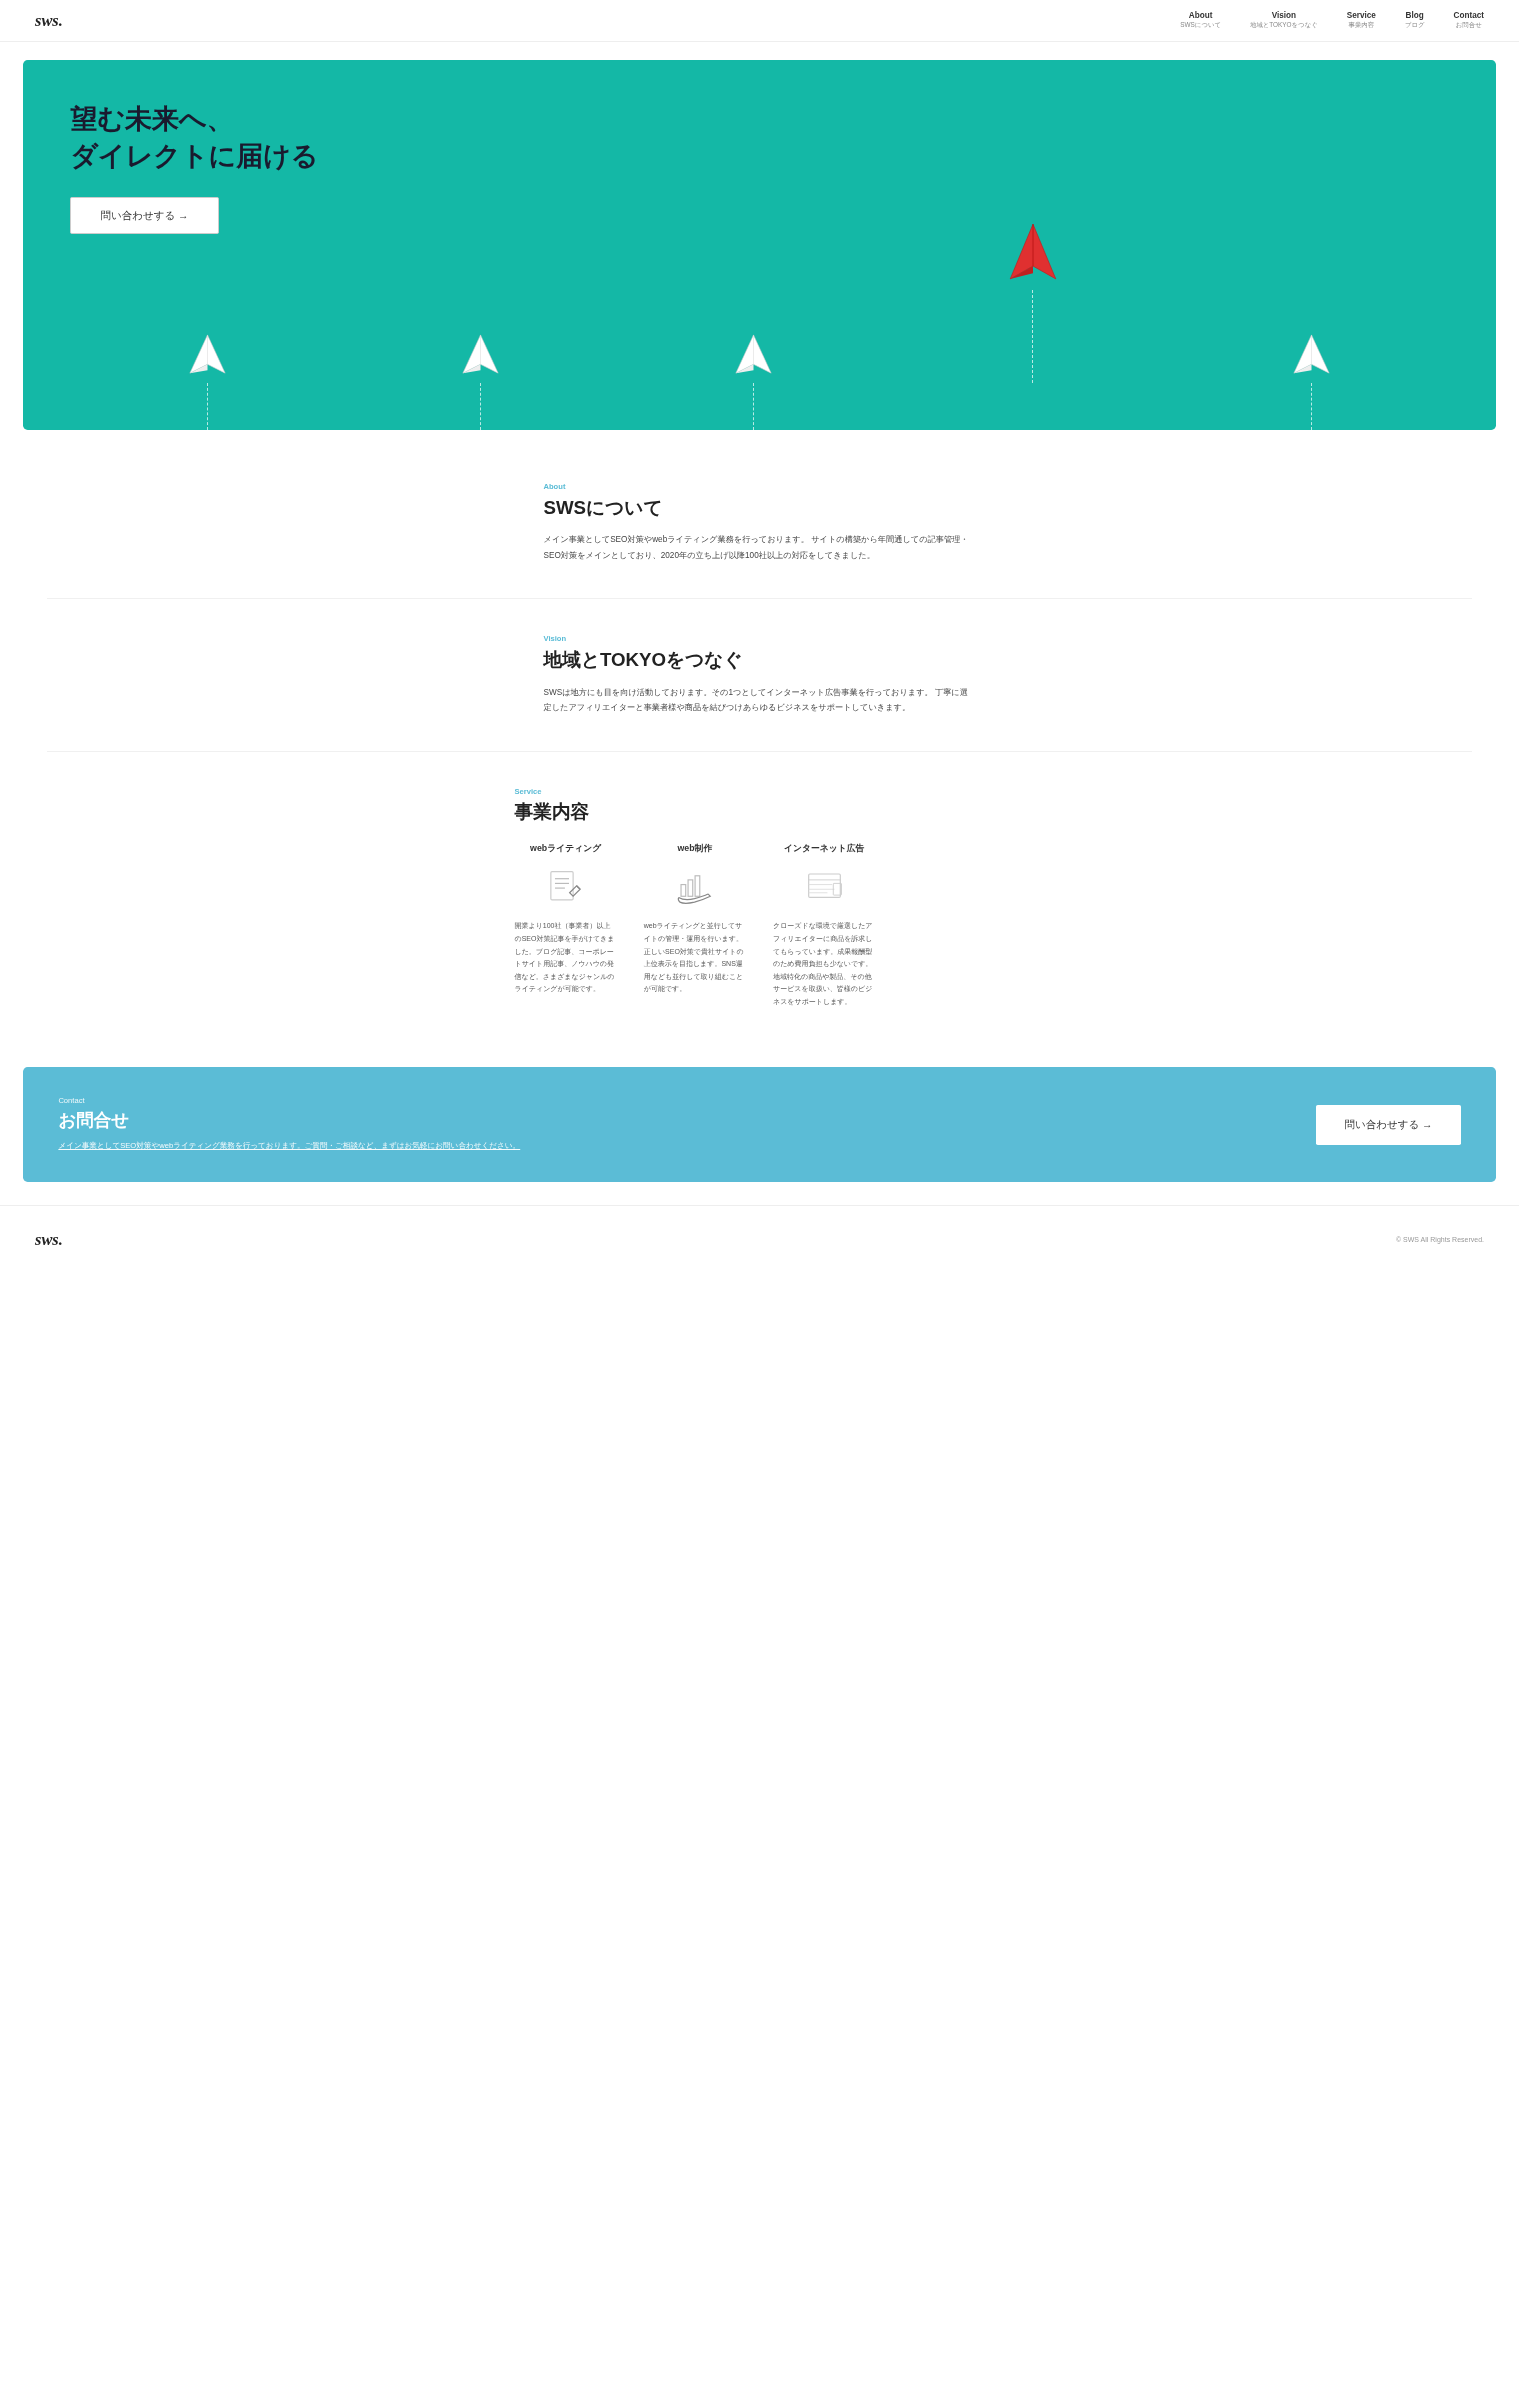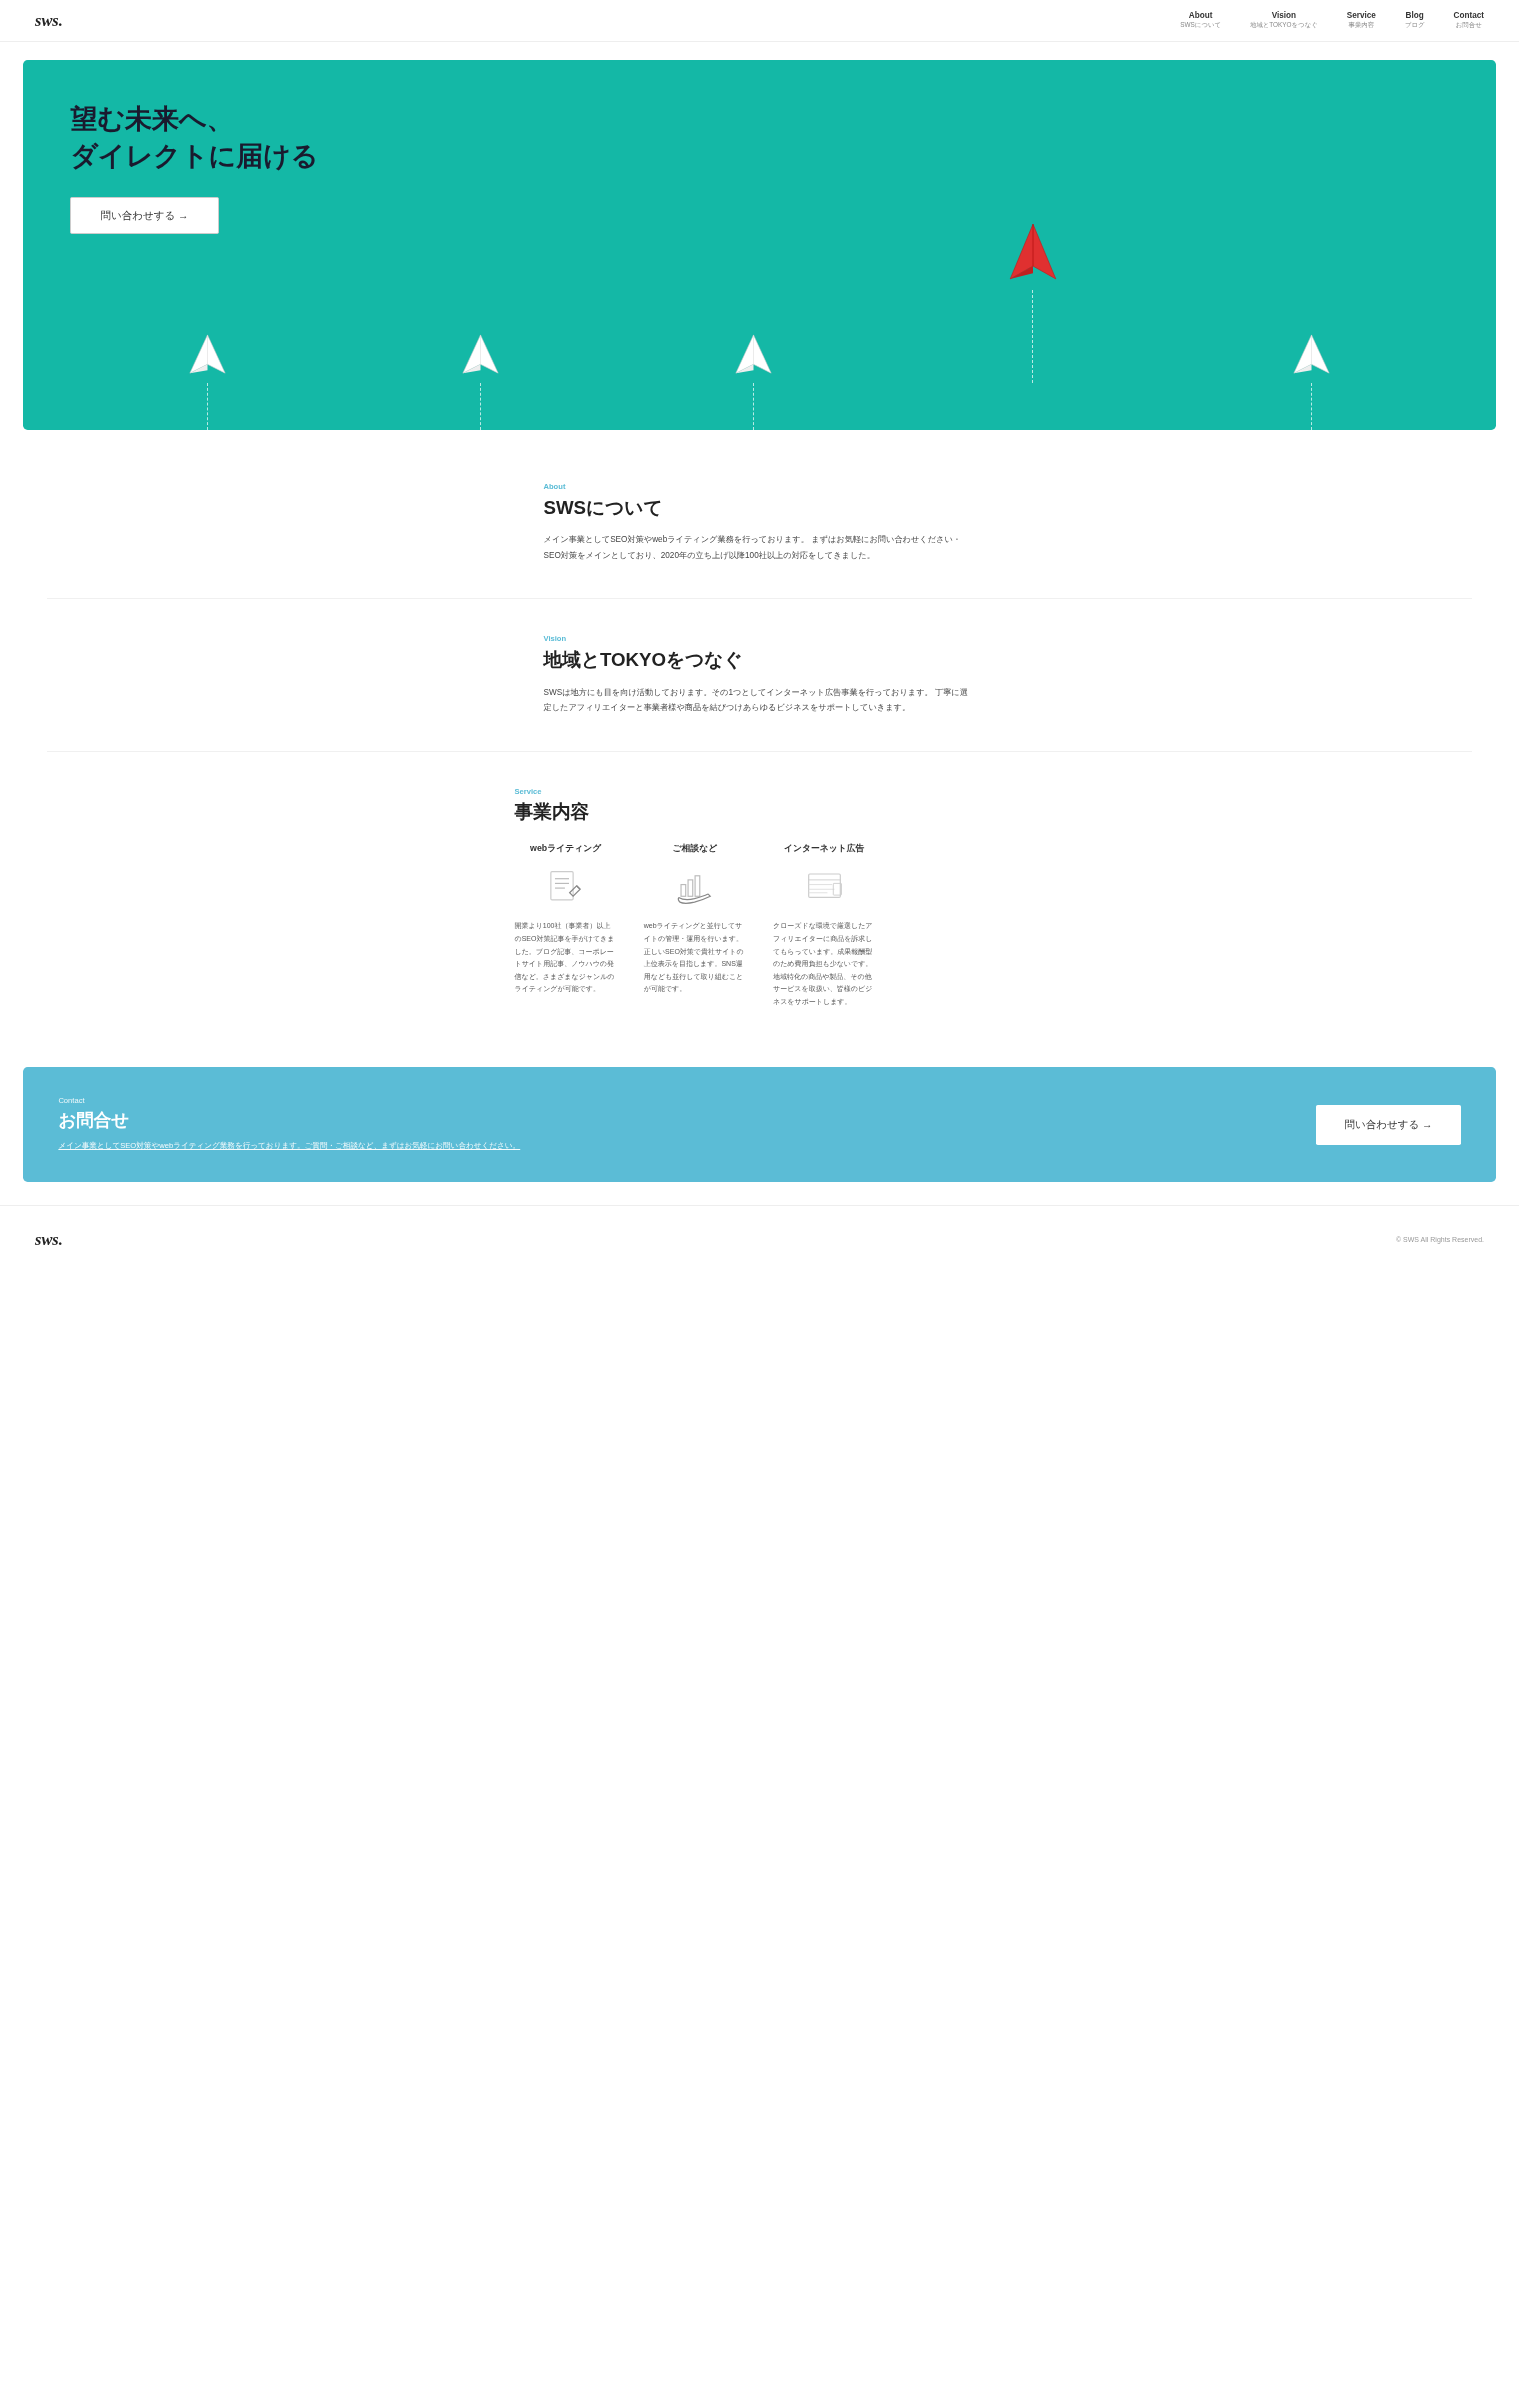--- a/index.html
+++ b/index.html
@@ -303,21 +303,21 @@
         <polygon points="40,55 10,70 40,65" fill="#eee"></polygon>
       </svg>
       <div class="dashed-line"></div>
     </div>
   </div>
 </section>
 
 <section class="section">
   <div class="section-tag">About</div>
   <h2 class="section-title">SWSについて</h2>
-  <p class="section-text">メイン事業としてSEO対策やwebライティング業務を行っております。 まずはお気軽にお問い合わせください・SEO対策をメインとしており、2020年の立ち上げ以降100社以上の対応をしてきました。</p>
+  <p class="section-text">メイン事業としてSEO対策やwebライティング業務を行っております。 サイトの構築から年間通しての記事管理・SEO対策をメインとしており、2020年の立ち上げ以降100社以上の対応をしてきました。</p>
 </section>
 
 <hr class="divider">
 
 <section class="section">
   <div class="section-tag">Vision</div>
   <h2 class="section-title">地域とTOKYOをつなぐ</h2>
   <p class="section-text">SWSは地方にも目を向け活動しております。その1つとしてインターネット広告事業を行っております。 丁寧に選定したアフィリエイターと事業者様や商品を結びつけあらゆるビジネスをサポートしていきます。</p>
 </section>
 
@@ -339,21 +339,21 @@
           <line x1="17" y1="36" x2="34" y2="36" stroke="#bbb" stroke-width="2"></line>
           <path d="M42 44 L54 32 L60 38 L48 50 Z" fill="none" stroke="#888" stroke-width="2"></path>
           <line x1="54" y1="32" x2="60" y2="38" stroke="#888" stroke-width="2"></line>
         </svg>
       </div>
       <p class="service-item-text">開業より100社（事業者）以上のSEO対策記事を手がけてきました。ブログ記事、コーポレートサイト用記事、ノウハウの発信など。さまざまなジャンルのライティングが可能です。</p>
     </div>
 
 
     <div class="service-item">
-      <div class="service-item-title">ご相談など</div>
+      <div class="service-item-title">web制作</div>
       <div class="service-icon-wrap">
         <svg width="41" height="41" viewBox="0 0 70 70" fill="none">
 
           <rect x="12" y="30" width="8" height="20" fill="none" stroke="#bbb" stroke-width="2"></rect>
           <rect x="24" y="22" width="8" height="28" fill="none" stroke="#bbb" stroke-width="2"></rect>
           <rect x="36" y="15" width="8" height="35" fill="none" stroke="#bbb" stroke-width="2"></rect>
           <path d="M8 52 Q18 58 35 54 Q50 50 58 46" fill="none" stroke="#888" stroke-width="2"></path>
           <path d="M8 52 Q6 56 10 60 Q18 64 35 60 Q50 56 62 50 L58 46" fill="none" stroke="#888" stroke-width="2"></path>
         </svg>
       </div>

